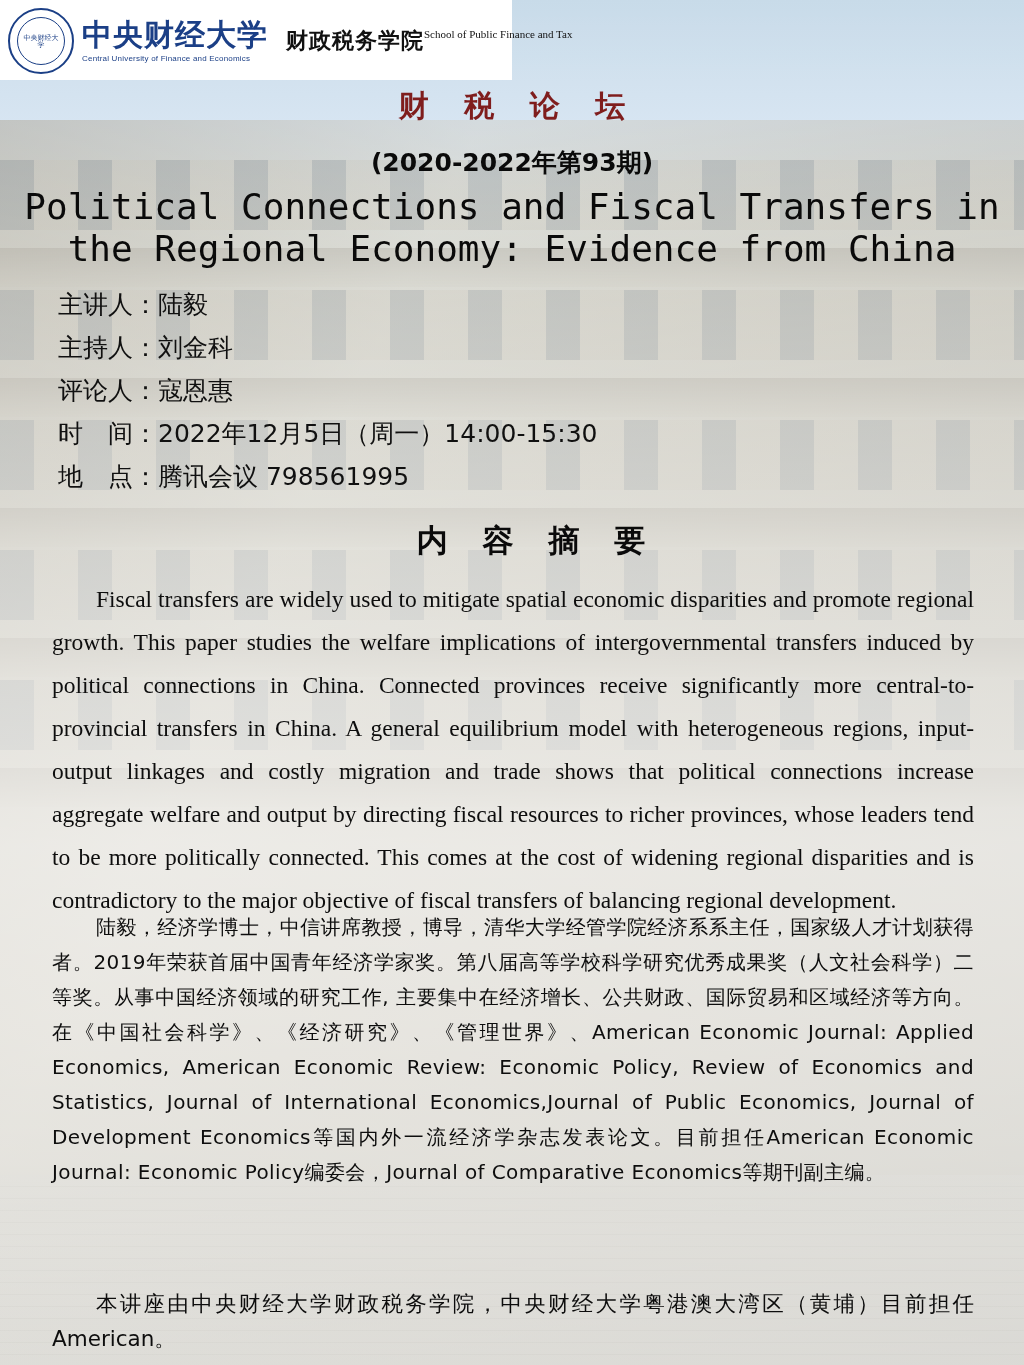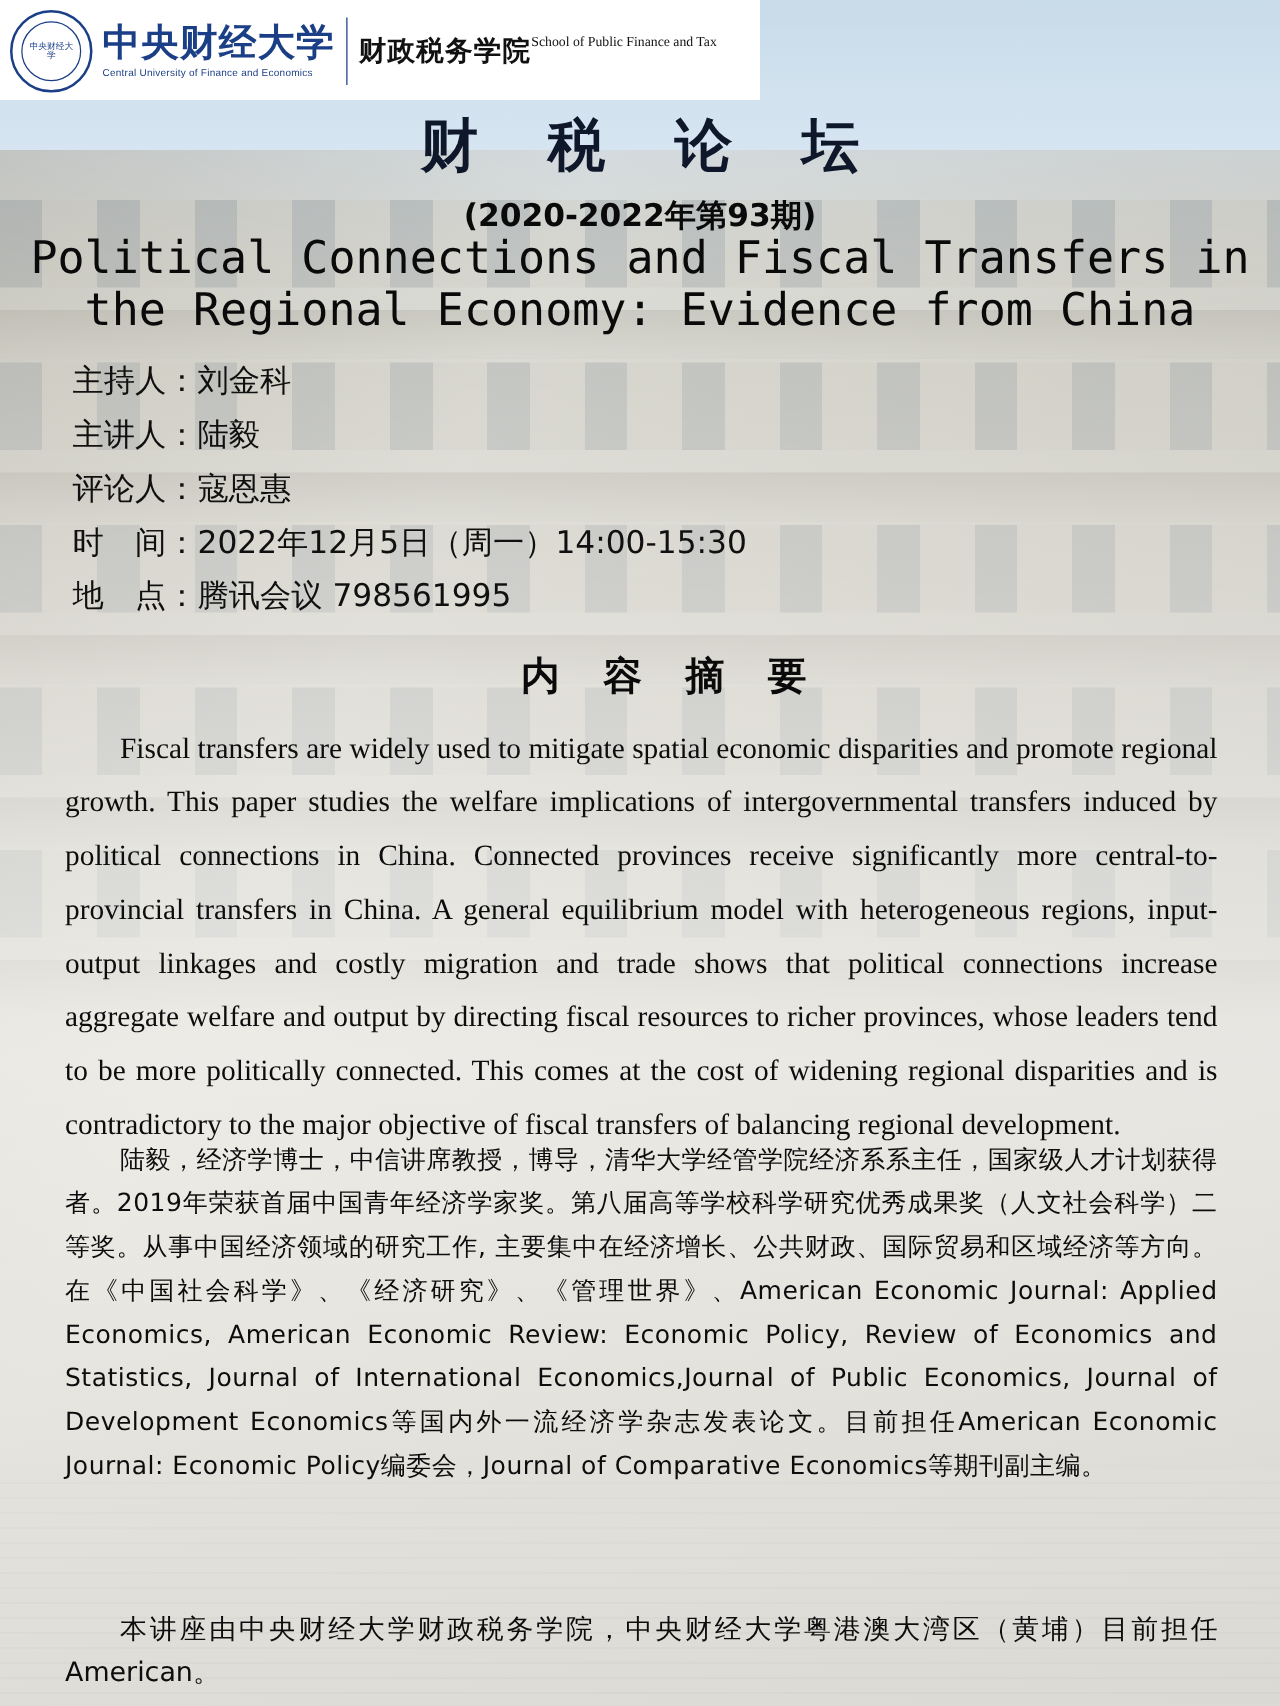--- a/index.html
+++ b/index.html
@@ -71,21 +71,21 @@
     position: absolute;
     inset: 0;
     background: linear-gradient(to bottom, rgba(255,255,255,0.18) 0%, rgba(255,255,255,0.42) 25%, rgba(255,255,255,0.60) 45%, rgba(255,255,255,0.72) 62%, rgba(255,255,255,0.66) 85%, rgba(255,255,255,0.55) 100%);
   }
 
   
   .logo-box {
     position: absolute;
     left: 0;
     top: 0;
-    width: 608px;
+    width: 512px;
     height: 80px;
     background: #ffffff;
     display: flex;
     align-items: center;
     padding: 2px 0 0 8px;
     box-sizing: border-box;
   }
   .logo-seal {
     width: 62px;
     height: 62px;
@@ -167,30 +167,30 @@
   .content {
     position: absolute;
     inset: 0;
     padding: 0;
   }
   .title-main {
     position: absolute;
     top: 86px;
     left: 0; right: 0;
     text-align: center;
-    font-size: 46px;
+    font-size: 30px;
     font-weight: bold;
     letter-spacing: 14px;
-    color: #0f172a;
-    font-family: Liberation Mono, monospace;
+    color: #7f1d1d;
+    font-family: Liberation Serif, serif;
     text-indent: 14px;
   }
   .title-issue {
     position: absolute;
-    top: 156px;
+    top: 146px;
     left: 0; right: 0;
     text-align: center;
     font-size: 25px;
     font-weight: bold;
     color: #0a0a0a;
     font-family: "DejaVu Sans", sans-serif;
   }
   .title-en {
     position: absolute;
     top: 186px;
@@ -312,24 +312,24 @@
   </div>
 
   <div class="content">
 
     <div class="title-main">财 税 论 坛</div>
     <div class="title-issue">(2020-2022年第93期)</div>
     <div class="title-en">Political Connections and Fiscal Transfers in the Regional Economy: Evidence from China</div>
 
     <div class="meta">
       <div class="meta-row">
+        <span class="meta-label">主讲人：</span><span>陆毅</span>
+      </div>
+      <div class="meta-row">
         <span class="meta-label">主持人：</span><span>刘金科</span>
-      </div>
-      <div class="meta-row">
-        <span class="meta-label">主讲人：</span><span>陆毅</span>
       </div>
       <div class="meta-row">
         <span class="meta-label">评论人：</span><span>寇恩惠</span>
       </div>
       <div class="meta-row">
         <span class="meta-label">时　间：</span><span>2022年12月5日（周一）14:00-15:30</span>
       </div>
       <div class="meta-row">
         <span class="meta-label">地　点：</span><span>腾讯会议 798561995</span>
       </div>

